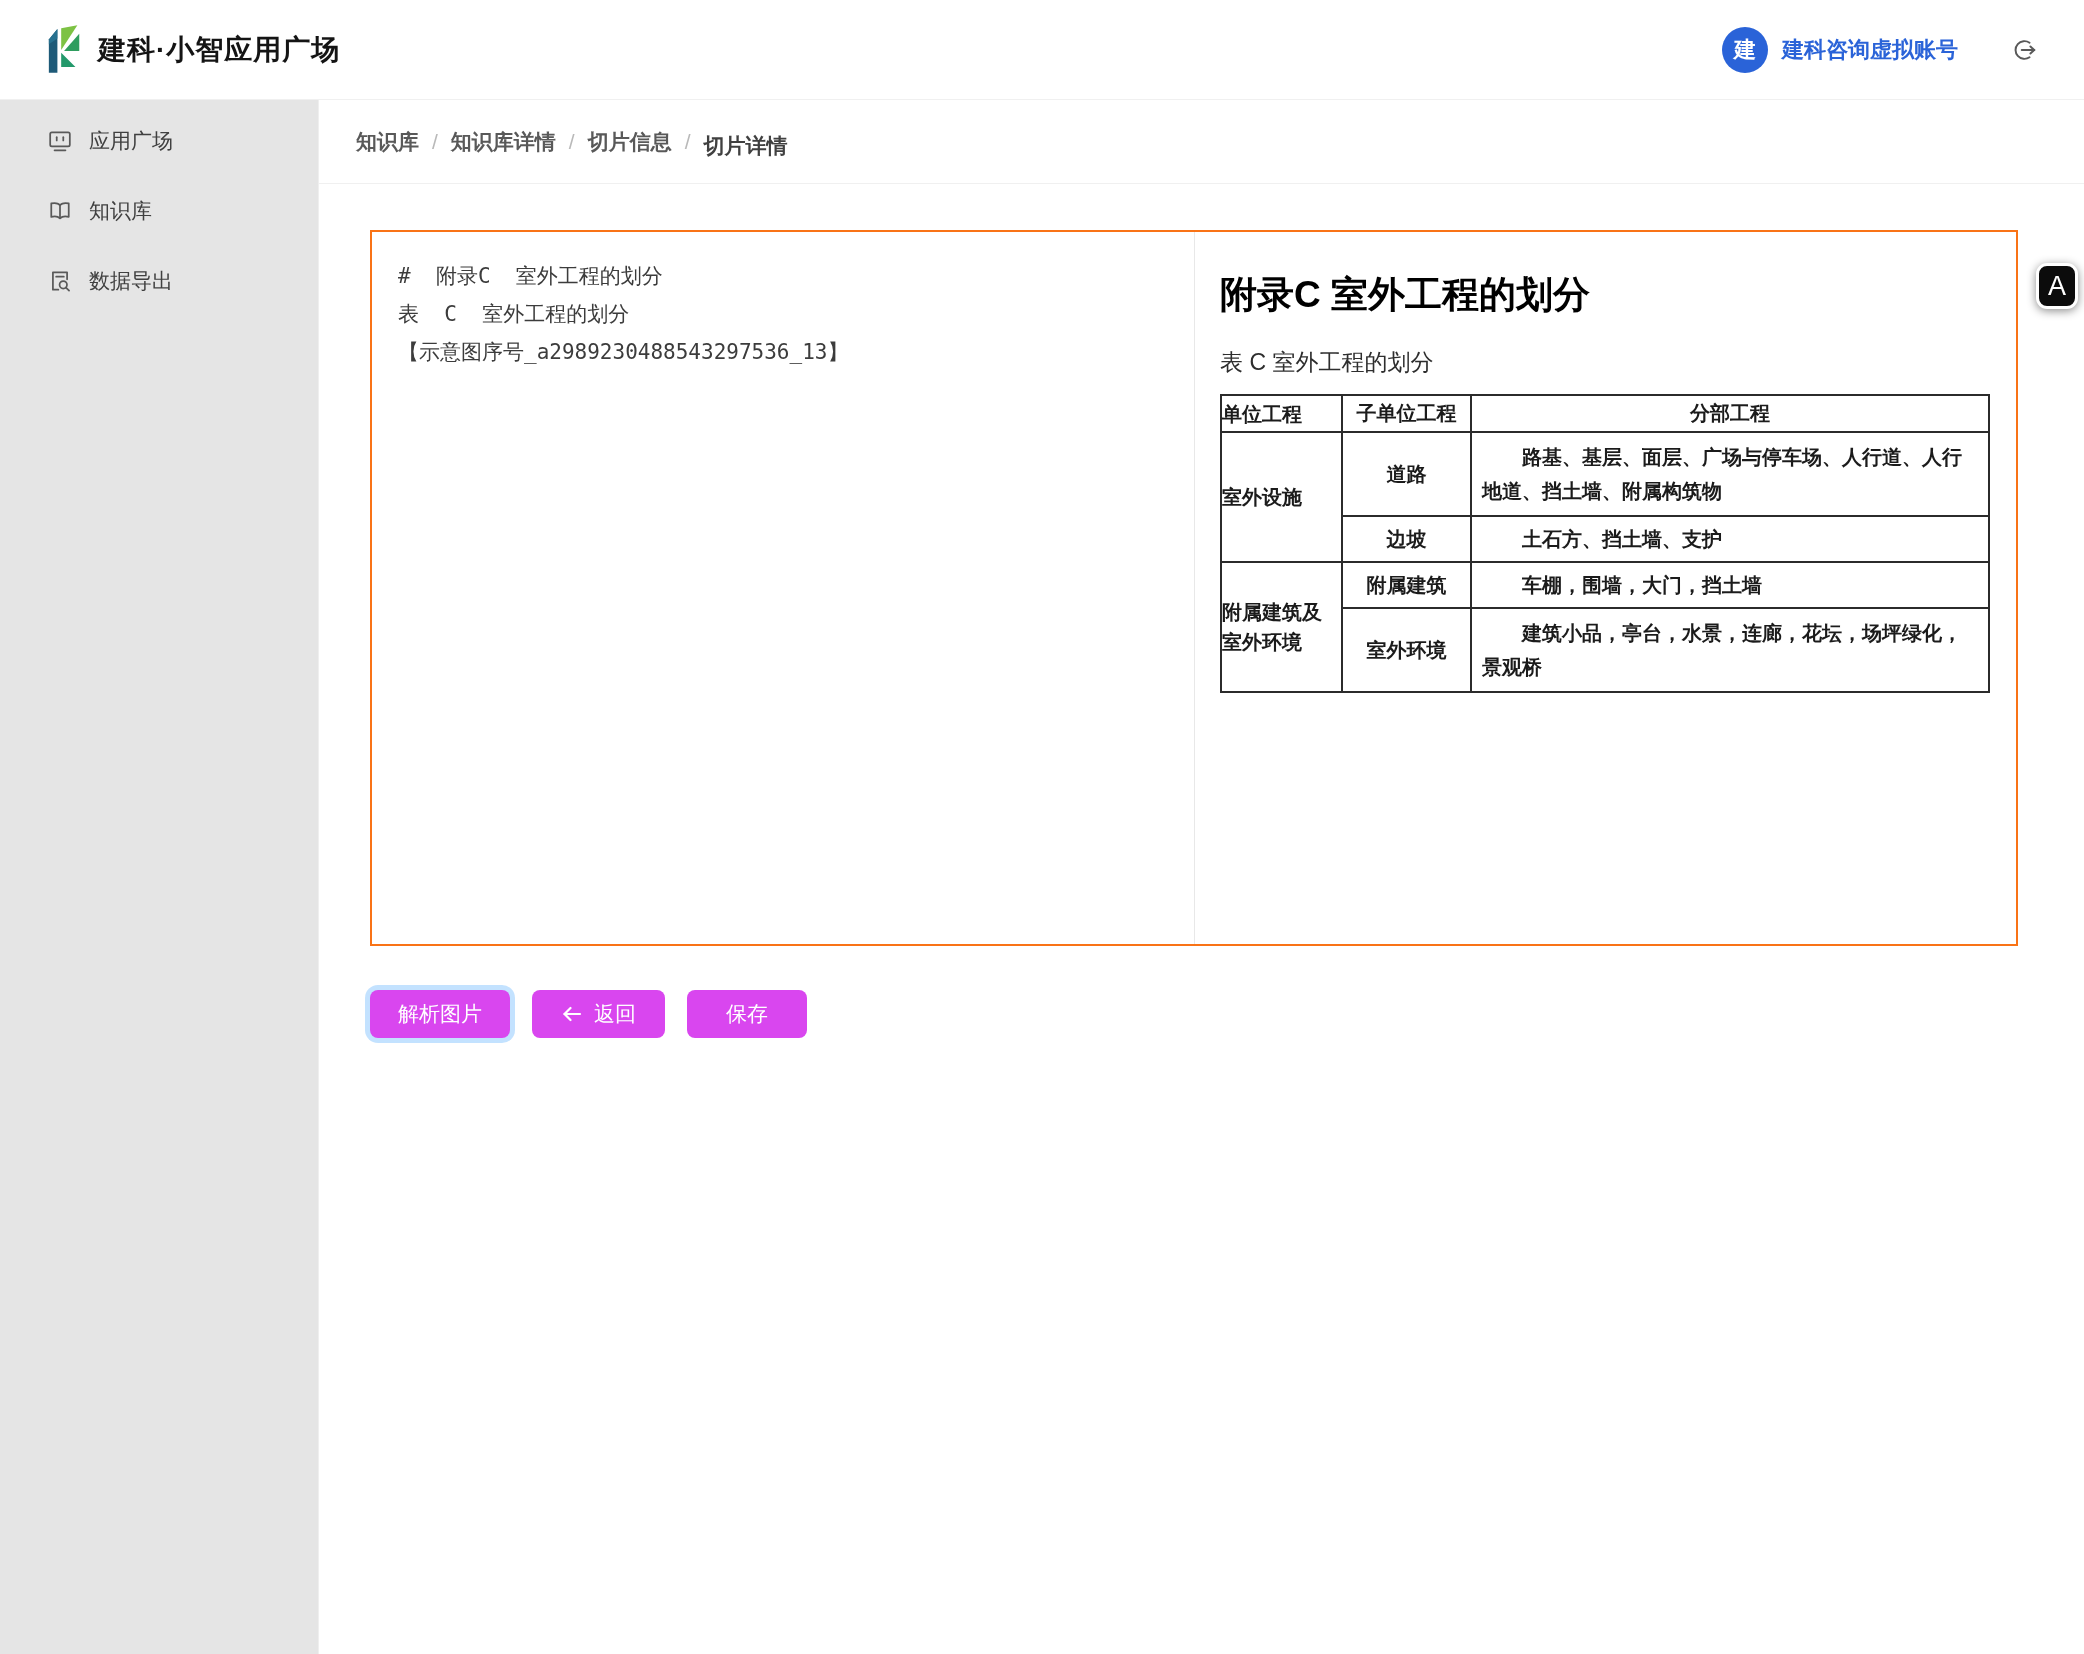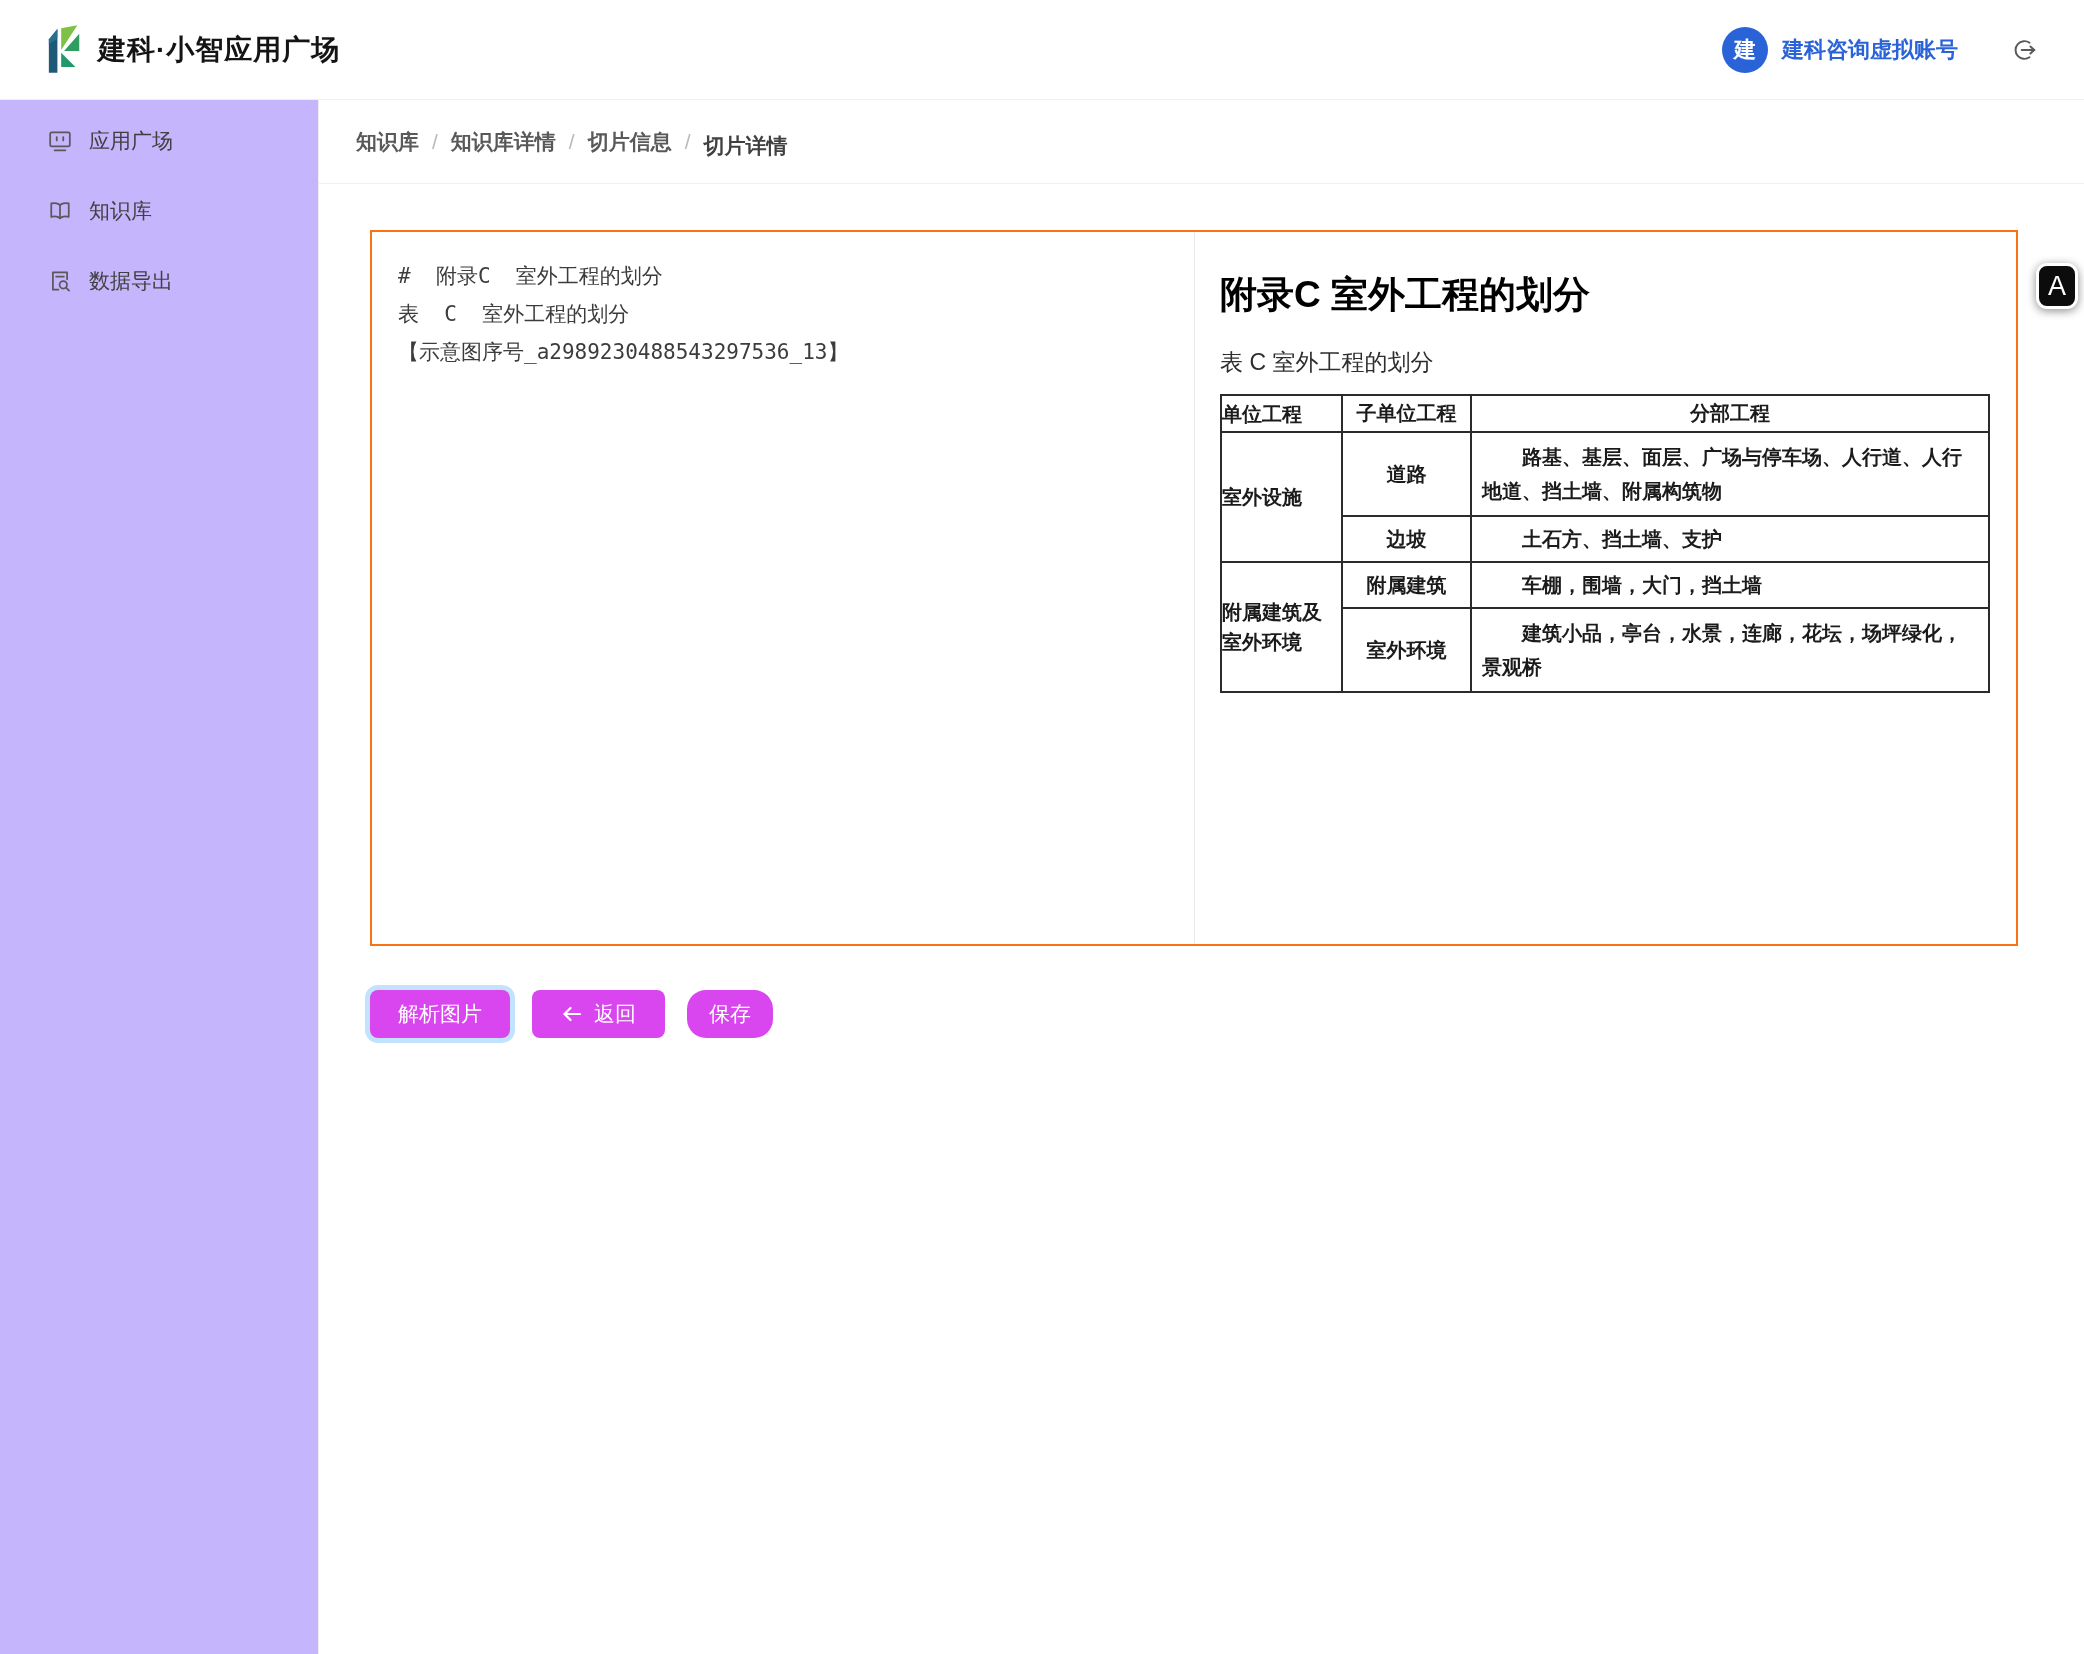--- a/index.html
+++ b/index.html
@@ -12,21 +12,21 @@
   .logo { margin-left:46px; width:38px; height:50px; }
   .app-title { margin-left:14px; font-size:28px; font-weight:700; color:#141414; letter-spacing:1px; }
   .header-right { position:absolute; right:46px; display:flex; align-items:center; }
   .avatar { width:46px; height:46px; border-radius:50%; background:#2a63d8; color:#fff;
     font-size:22px; font-weight:700; display:flex; align-items:center; justify-content:center; }
   .account-name { margin-left:14px; font-size:22px; font-weight:700; color:#2a63d8; }
   .logout { margin-left:54px; width:26px; height:26px; cursor:pointer; display:flex; align-items:center; }
 
   
   .sidebar { position:absolute; left:0; top:100px; width:319px; height:1554px;
-    background:#c4b5fd; border-right:1px solid #efefef; overflow:hidden; }
+    background:#e5e5e5; border-right:1px solid #efefef; overflow:hidden; }
   .side-item { height:52px; margin-top:18px; display:flex; align-items:center;
     padding-left:48px; cursor:pointer; }
   .side-item:first-child { margin-top:15px; }
   .side-item .s-icon { width:24px; height:24px; margin-right:17px; display:flex; align-items:center; }
   .side-item .s-label { font-size:21px; color:#404040; }
 
   
   .main { position:absolute; left:319px; top:100px; width:1765px; height:1554px; background:#fff; }
   .breadcrumb { height:84px; border-bottom:1px solid #f0f0f0; display:flex; align-items:center;
     padding-left:37px; font-size:21px; font-weight:700; }
@@ -57,21 +57,21 @@
   .scan-table tr.short td { height:38px; }
 
   
   .actions { position:absolute; left:51px; top:890px; display:flex; }
   .btn { height:48px; background:#d946ef; color:#fff; border:none; border-radius:8px;
     font-size:21px; font-family:inherit; display:flex; align-items:center; justify-content:center;
     cursor:pointer; }
   .btn-parse { width:140px; margin-right:22px; box-shadow:0 0 0 5px rgba(24,144,255,0.26); }
   .btn-back { width:133px; margin-right:22px; }
   .btn-back svg { margin-right:11px; }
-  .btn-save { width:86px;border-radius:19px; }
+  .btn-save { width:120px; }
 
   
   .a-widget { position:absolute; right:6px; top:263px; width:42px; height:46px;
     background:#0c0c0c; border:3px solid #fff; border-radius:11px;
     box-shadow:0 2px 10px rgba(0,0,0,0.45); color:#fff; font-size:27px;
     display:flex; align-items:center; justify-content:center; cursor:pointer; z-index:9; }
 </style>
 </head>
 <body>
 

